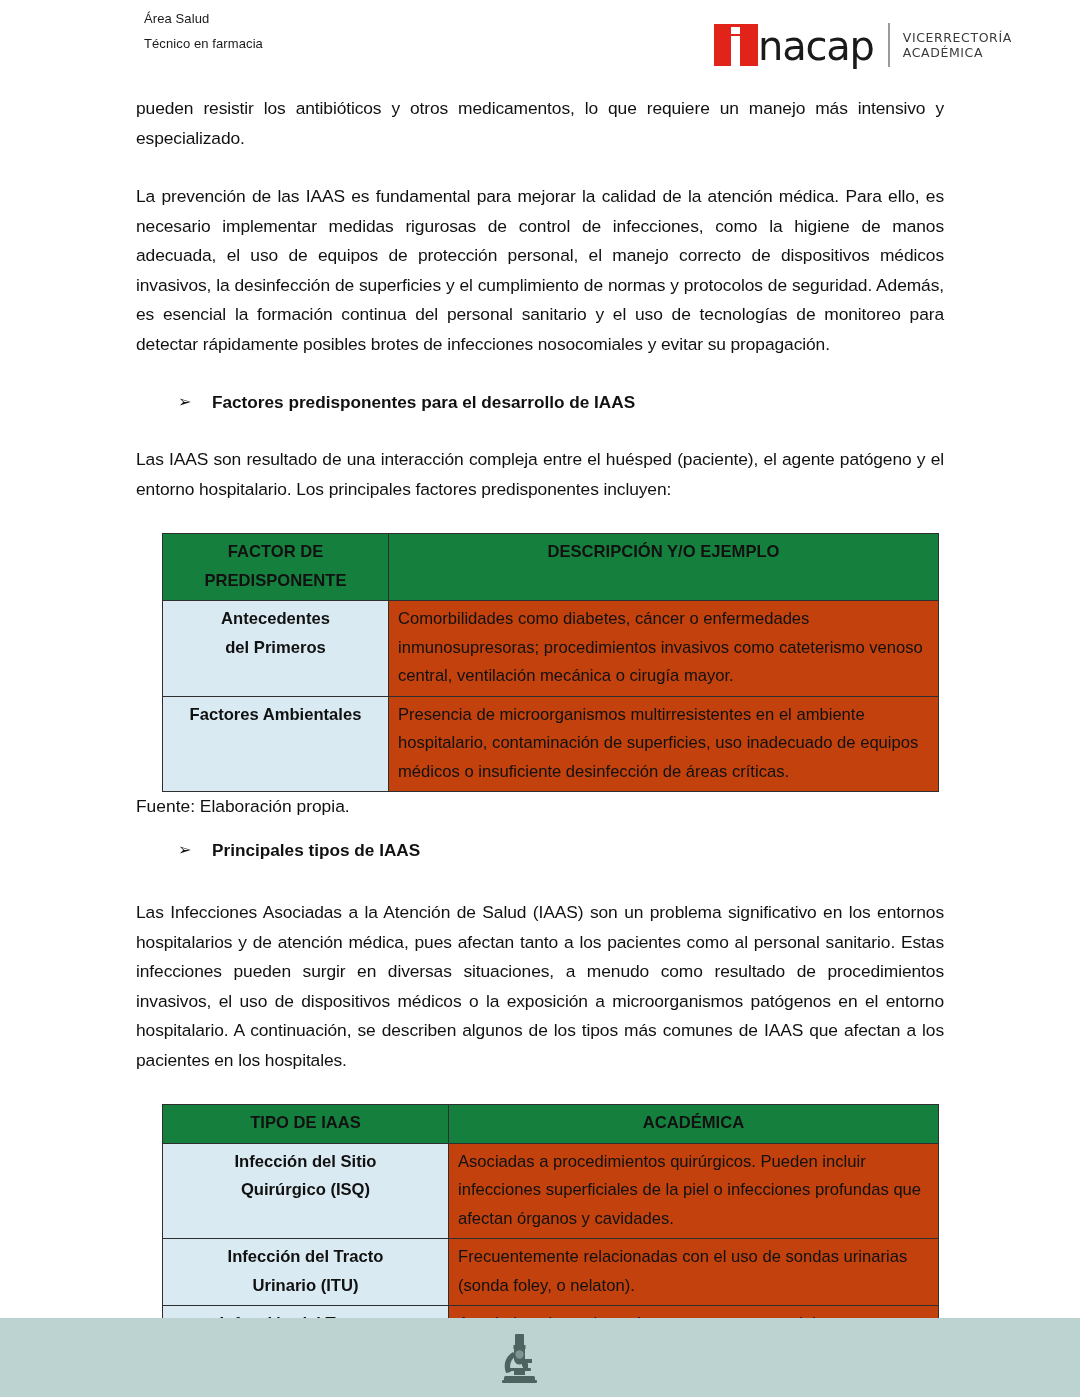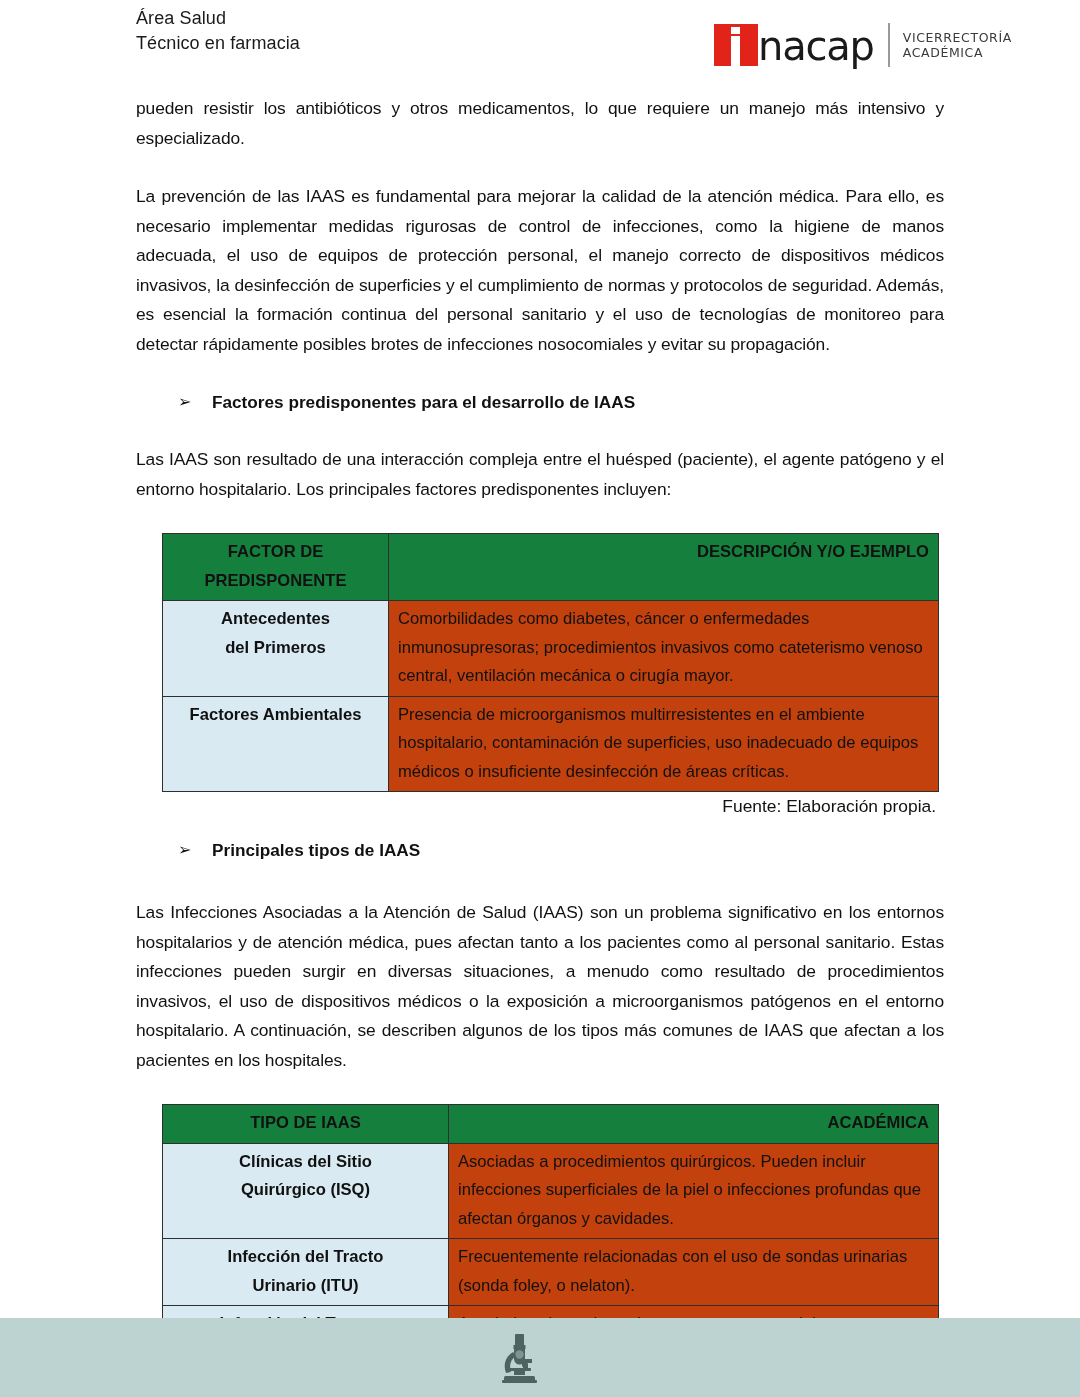--- a/index.html
+++ b/index.html
@@ -26,23 +26,23 @@
   
   .header {
     position: absolute;
     top: 0;
     left: 0;
     width: 1080px;
     height: 88px;
   }
   .header-text {
     position: absolute;
-    left: 136px;
+    left: 144px;
     top: 6px;
-    font-size: 18px;
+    font-size: 13px;
     line-height: 25px;
     color: #1a1a1a;
     letter-spacing: 0.1px;
   }
   .header-text div { white-space: nowrap; }
 
   .logo {
     position: absolute;
     left: 714px;
     top: 22px;
@@ -153,33 +153,32 @@
     line-height: 28.5px;
     color: #111111;
   }
   .th-cell {
     background: #15803d;
     font-weight: bold;
     color: #1f6f70;
     font-size: 16.6px;
   }
   .th-left { text-align: center; }
-  .th-right { text-align: right; }
+  .th-right { text-align: center; }
   .rowhead {
     background: #d9eaf2;
     font-weight: bold;
     color: #1f6f70;
     text-align: center;
   }
   .desc { background: #c2410c; }
 
   .fuente {
     font-size: 17.4px;
     line-height: 29px;
-    text-align: right;
     color: #111111;
     padding-right: 8px;
   }
 
   
   .footer {
     position: absolute;
     left: 0;
     top: 1258px;
     width: 1080px;
@@ -305,21 +304,21 @@
             <col style="width:490px">
           </colgroup>
         <tbody>
           <tr>
             <td class="th-cell th-left">TIPO DE IAAS</td>
             <td class="th-cell th-right">ACADÉMICA</td>
           </tr>
 
           <tr>
             <td class="rowhead">
-              <div>Clínicas del Sitio</div>
+              <div>Infección del Sitio</div>
               <div>Quirúrgico (ISQ)</div>
             </td>
             <td class="desc">Asociadas a procedimientos quirúrgicos. Pueden incluir infecciones superficiales de la piel o infecciones profundas que afectan órganos y cavidades.</td>
           </tr>
 
           <tr>
             <td class="rowhead">
               <div>Infección del Tracto</div>
               <div>Urinario (ITU)</div>
             </td>

